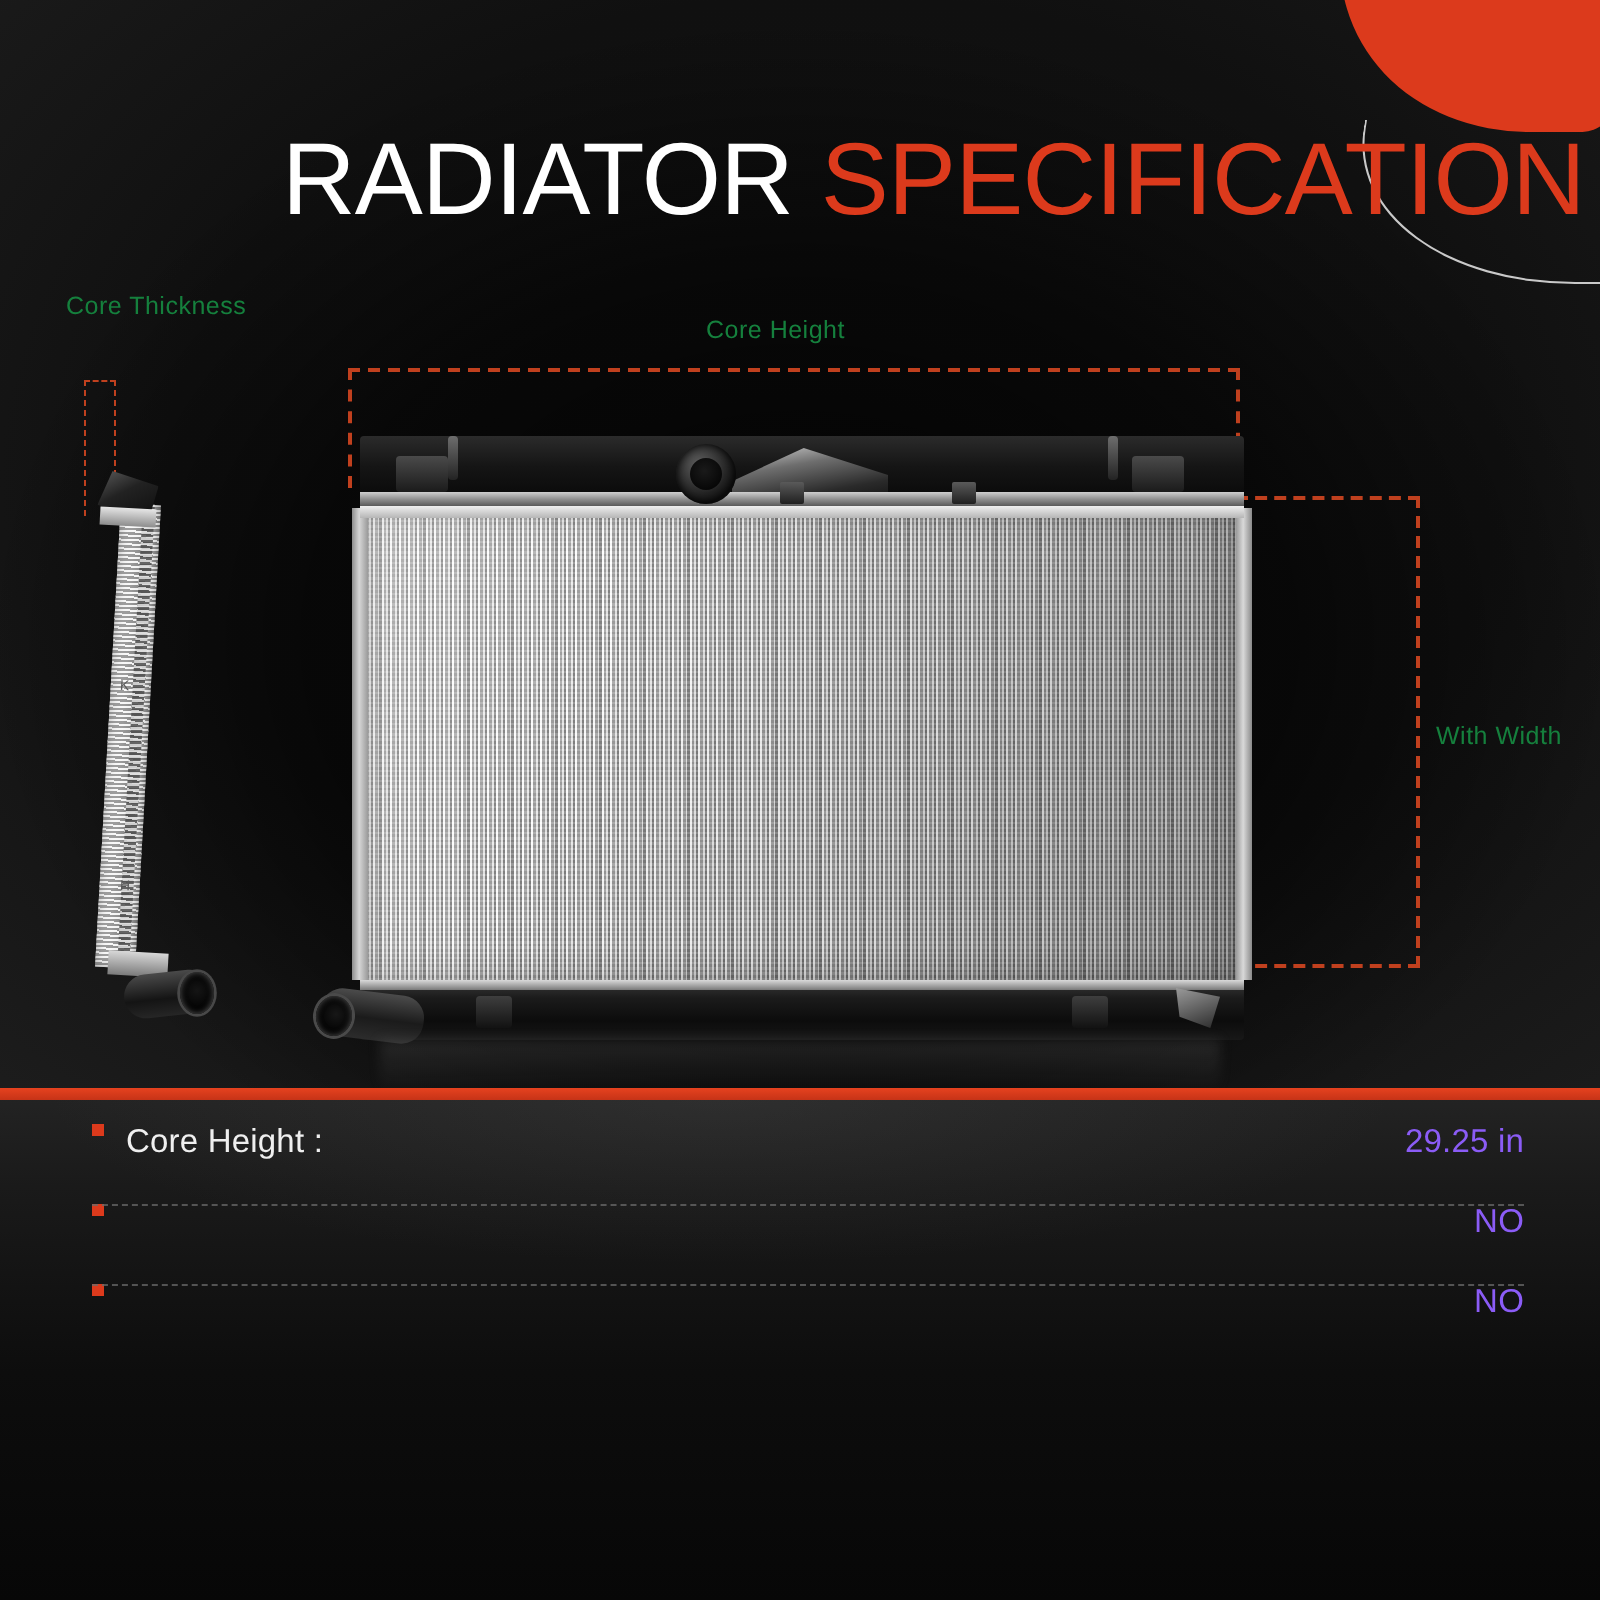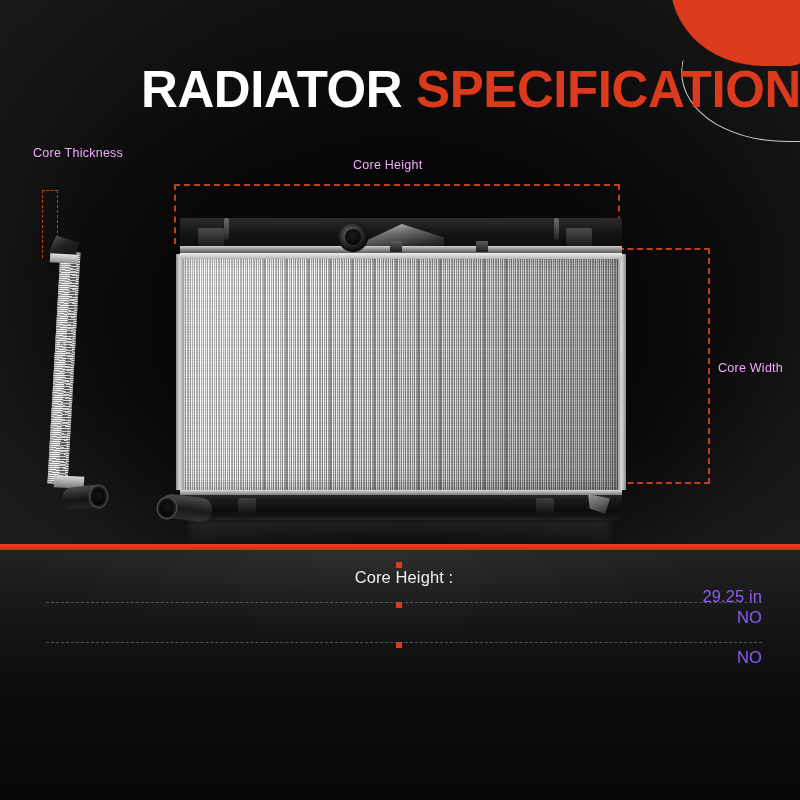--- a/index.html
+++ b/index.html
@@ -44,28 +44,28 @@
     border-bottom:1.4px solid #c9c9c9;
     border-bottom-left-radius:118px 78px;
     transform:skewX(-9deg);
     pointer-events:none;
   }
 
   
   .title{
     position:absolute; left:141px; top:64px;
     font-size:51px; line-height:1; letter-spacing:-.4px;
-    font-weight:700; white-space:nowrap;
+    font-weight:400; white-space:nowrap;
   }
   .title .w{ color:#ffffff; }
   .title .r{ color:#dc3a1c; }
 
   
   .anno{
-    position:absolute; color:#f0abfc; font-size:12.5px; letter-spacing:.25px; white-space:nowrap;
+    position:absolute; color:#15803d; font-size:12.5px; letter-spacing:.25px; white-space:nowrap;
   }
   .anno-thick{ left:33px; top:146px; }
   .anno-height{ left:353px; top:158px; }
   .anno-width{ left:718px; top:361px; }
 
   
   .dash-height{
     position:absolute; left:174px; top:184px; width:446px; height:60px;
     border-top:2px dashed #c0401e;
     border-left:2px dashed #c0401e;
@@ -248,23 +248,22 @@
 
   
   .divider{
     position:absolute; left:0; top:544px; width:800px; height:6px;
     background:linear-gradient(180deg,#e6421f,#c63317);
   }
 
   
   .spec{ position:absolute; left:0; top:562px; width:800px; }
   .spec-row{
-    position:relative; height:40px; display:flex; align-items:center;
+    position:relative; height:40px; display:flex; 
     padding:0 38px 0 46px;
-    flex-direction:column;
   }
   .spec-row + .spec-row::before{
     content:""; position:absolute; left:46px; right:38px; top:0; height:0;
     border-top:1px dashed #6a6a6a; opacity:.75;
   }
   .bullet{
     width:6px; height:6px; background:#dc3a1c; flex:0 0 auto; margin-right:11px;
   }
   .spec-label{
     color:#efefef; font-size:16.5px; letter-spacing:.1px; white-space:nowrap;
@@ -286,21 +285,21 @@
   <div class="decor-red"></div>
   <div class="decor-line"></div>
 
   <div class="title">
     <span class="w">RADIATOR</span>
     <span class="r">SPECIFICATION</span>
   </div>
 
   <div class="anno anno-thick">Core Thickness</div>
   <div class="anno anno-height">Core Height</div>
-  <div class="anno anno-width">Core Width</div>
+  <div class="anno anno-width">With Width</div>
 
   <div class="dash-height"></div>
   <div class="dash-width"></div>
   <div class="dash-thick"></div>
 
   <div class="rad-main">
     <div class="rad-core">
       <div class="rad-core-shade"></div>
     </div>
     <div class="rad-core-edge-l"></div>

